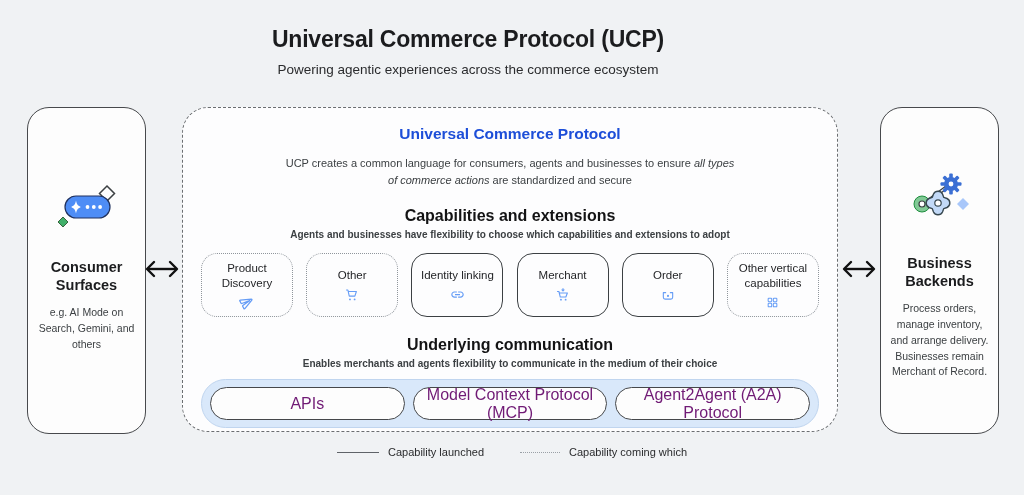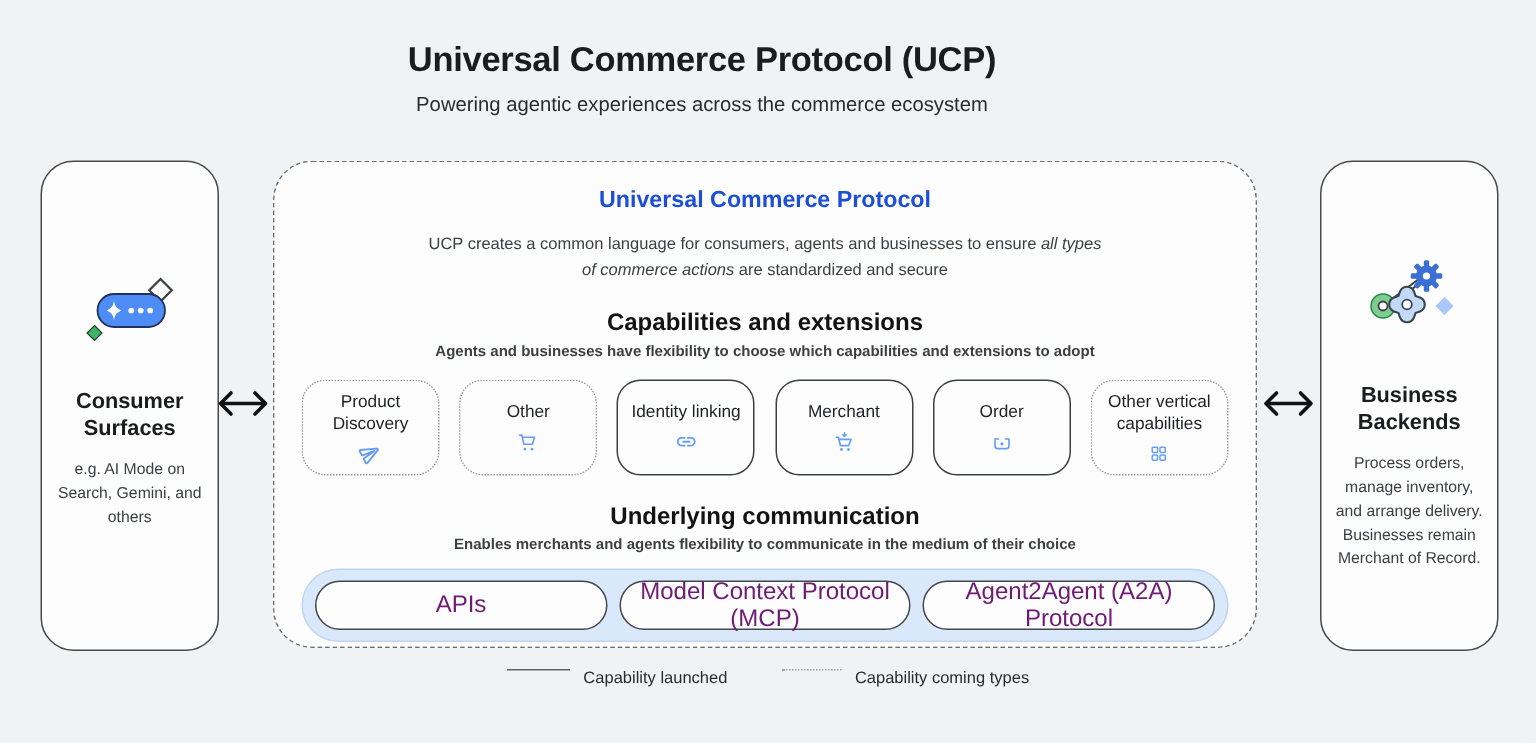--- a/index.html
+++ b/index.html
@@ -43,21 +43,21 @@
   .cap-icon { height:14px; display:flex; align-items:center; justify-content:center; }
 
   .comm-wrap { margin:10px 18px 0; height:49px; background:#d9e8fa; border:1px solid #c0d5ef;
     border-radius:25px; box-sizing:border-box; display:flex; gap:8px; padding:7px 8px; }
   .comm-pill { flex:1; background:#fdfdfd; border:1.4px solid #45474a; border-radius:17px;
     display:flex; align-items:center; justify-content:center; font-size:16px; font-weight:500; color:#701a75; }
 
   
   .legend { position:absolute; top:446px; left:0; width:1024px; display:flex; justify-content:center;
     align-items:center; gap:36px; }
-  .legend-item { display:flex; align-items:flex-start; gap:9px; }
+  .legend-item { display:flex; align-items:center; gap:9px; }
   .legend-line-solid { width:42px; height:0; border-top:1.6px solid #5f6368; }
   .legend-line-dotted { width:40px; height:0; border-top:1.8px dotted #9aa0a6; }
   .legend-label { font-size:11px; color:#2a2b2d; }
 </style>
 </head>
 <body>
 
 <div class="canvas">
 
   <div class="header">
@@ -203,17 +203,17 @@
     <div class="side-desc">Process orders, manage inventory, and arrange delivery. Businesses remain Merchant of Record.</div>
   </div>
 
   <div class="legend">
     <div class="legend-item">
       <span class="legend-line-solid"></span>
       <span class="legend-label">Capability launched</span>
     </div>
     <div class="legend-item">
       <span class="legend-line-dotted"></span>
-      <span class="legend-label">Capability coming types</span>
+      <span class="legend-label">Capability coming which</span>
     </div>
   </div>
 
 </div>
 
 </body></html>

